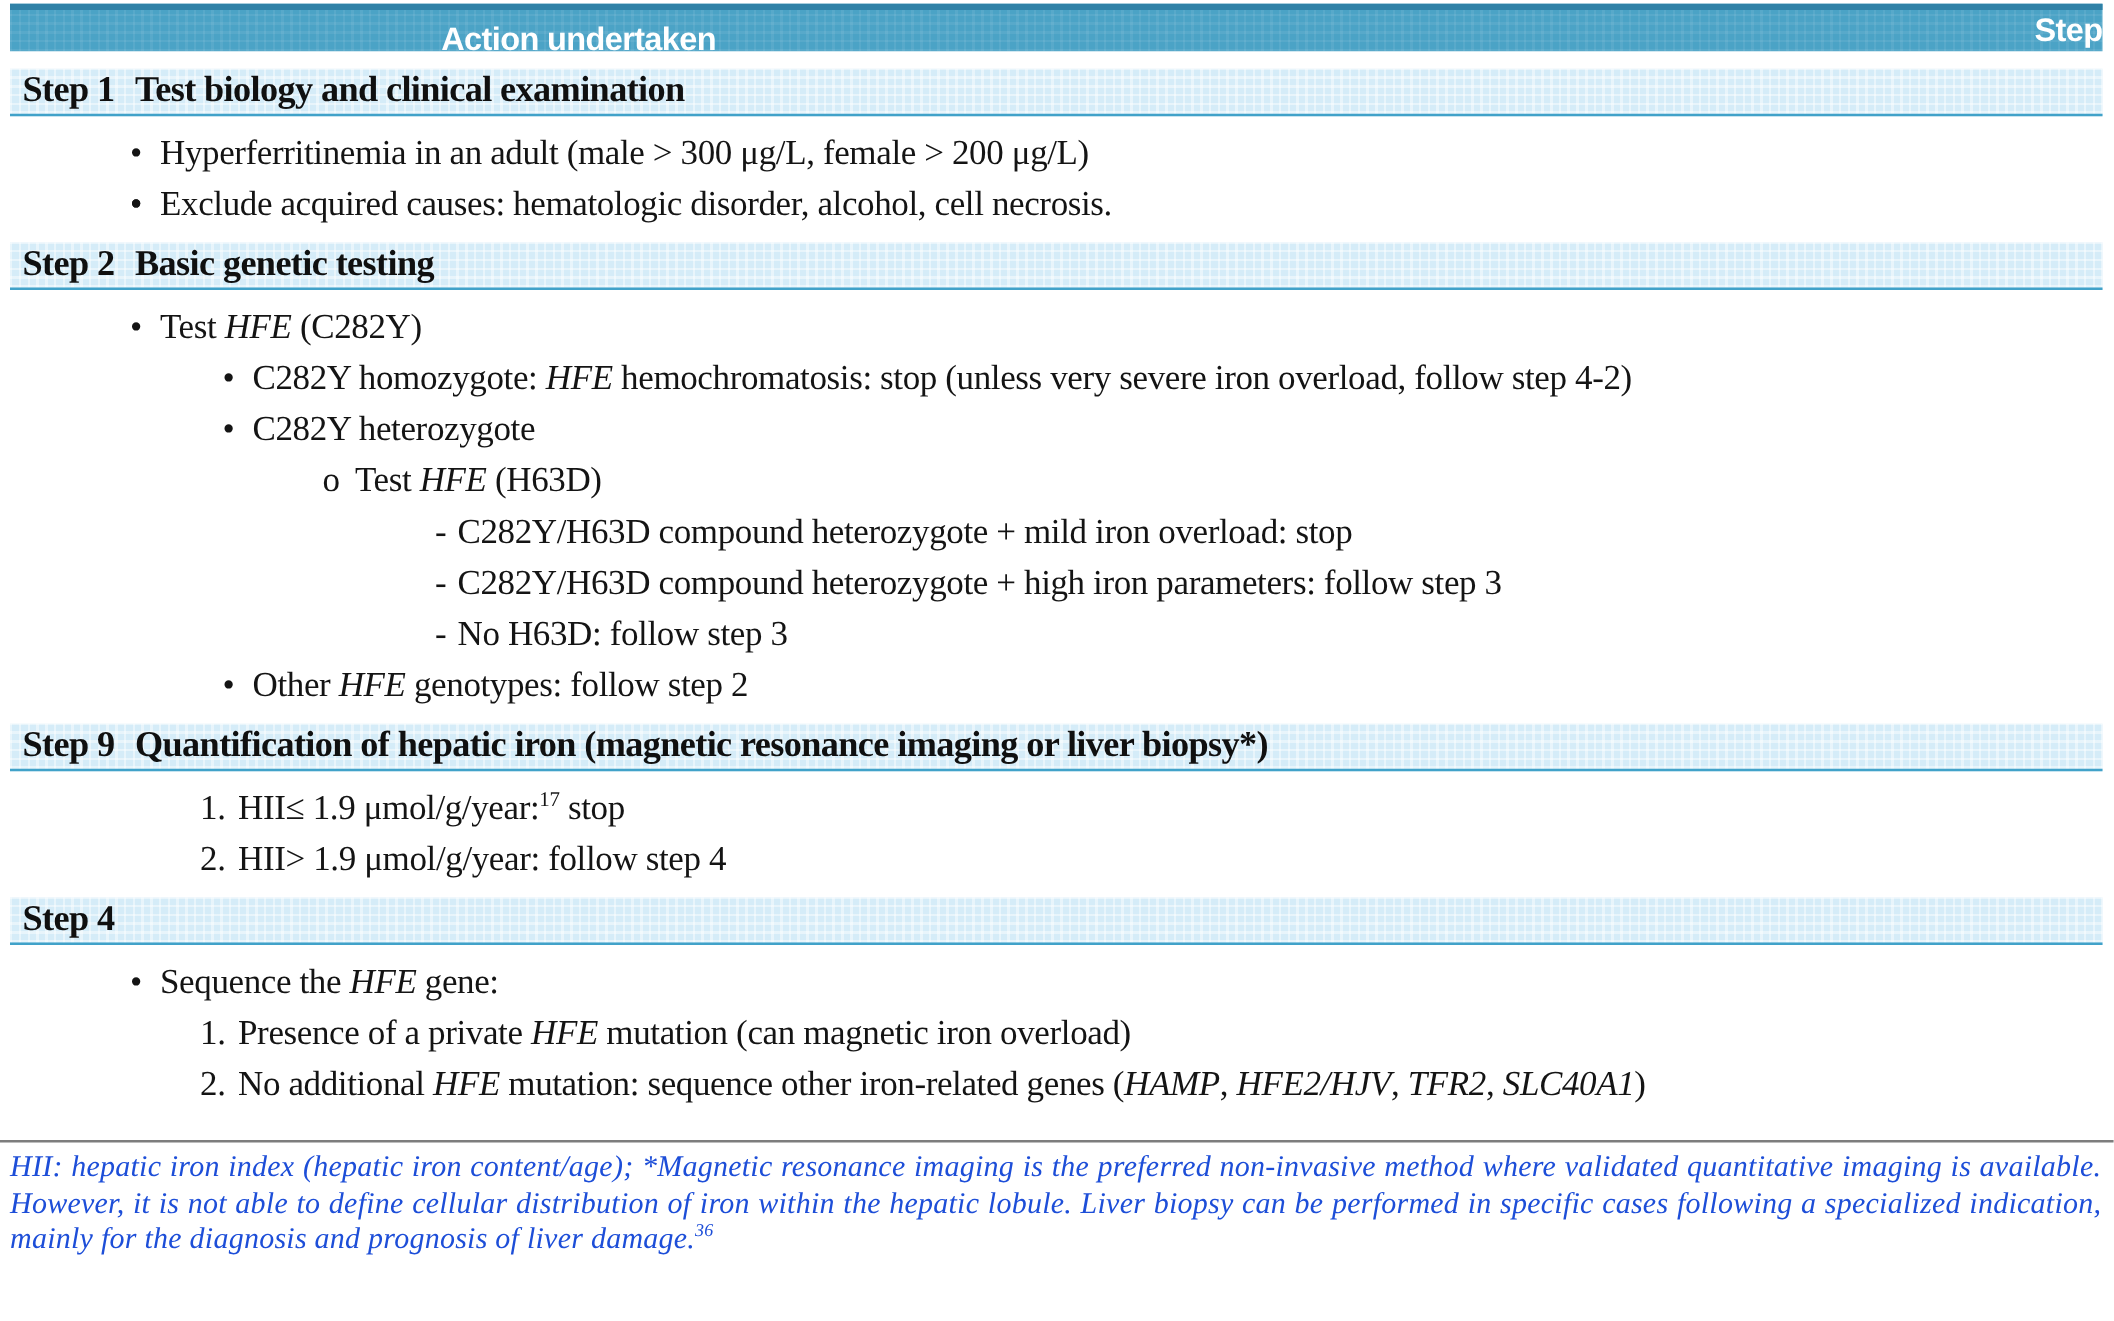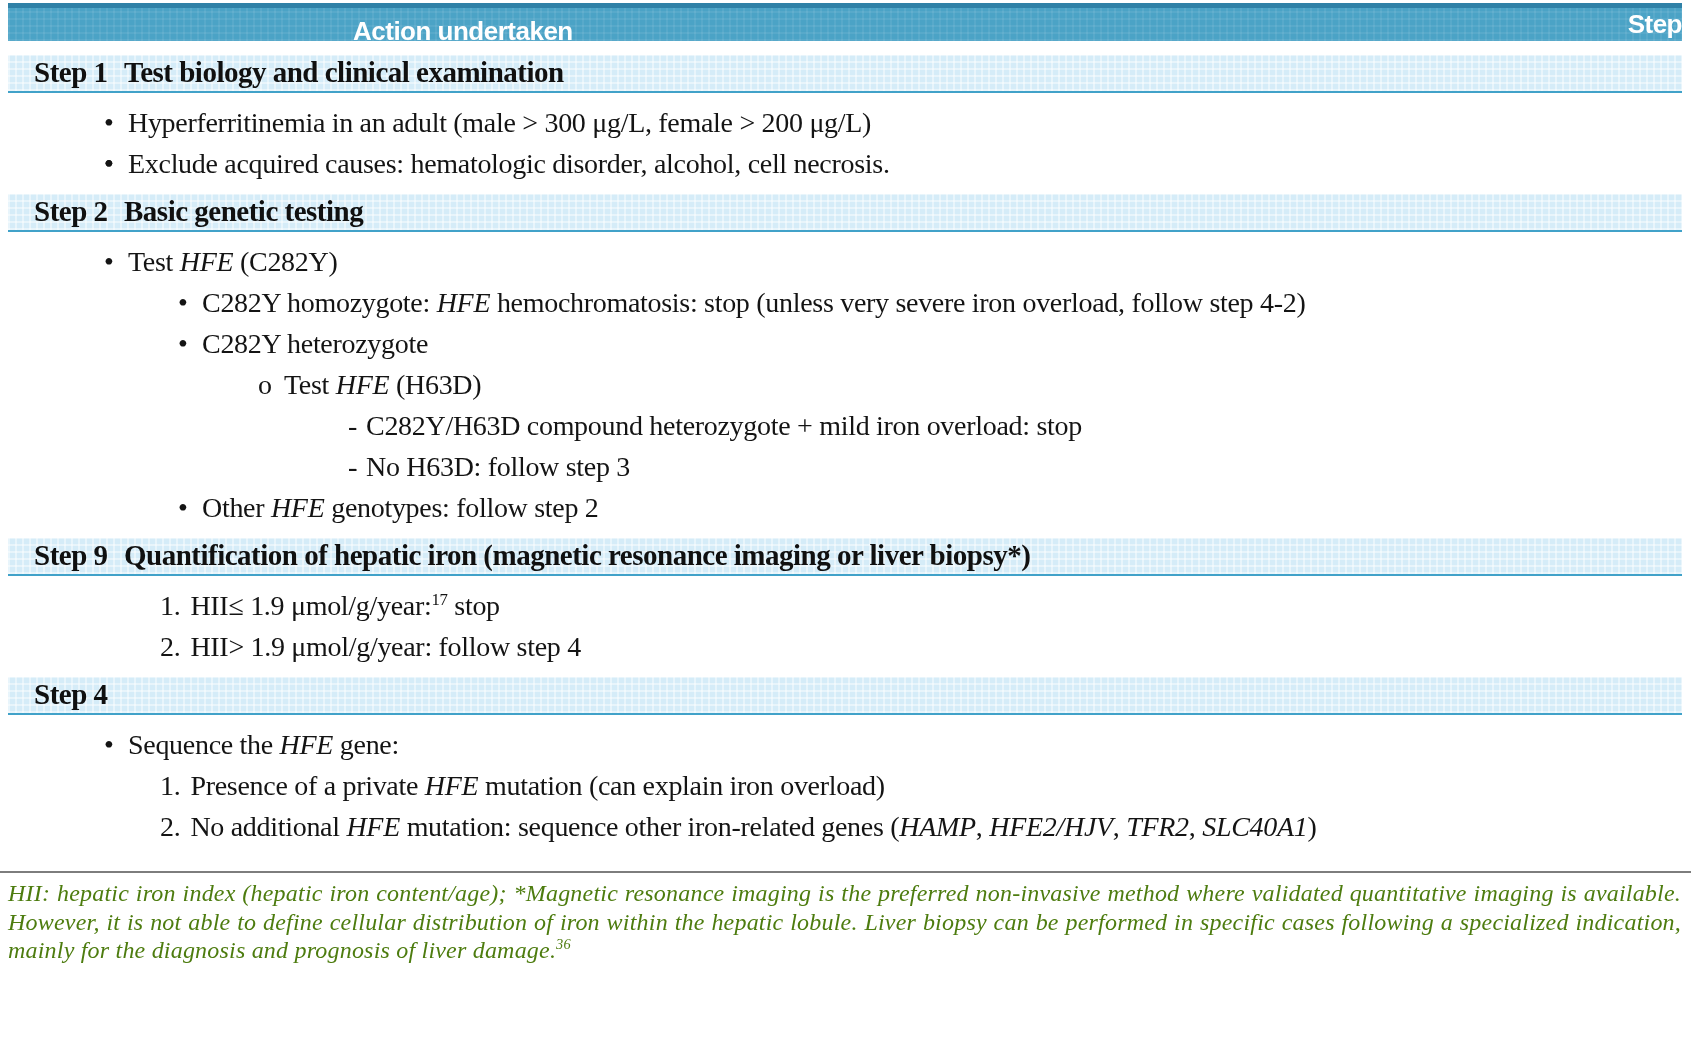--- a/index.html
+++ b/index.html
@@ -18,40 +18,40 @@
     display:flex;align-items:center;justify-content:flex-end;
   }
   .th-step{padding-left:22px;}
   .th-action{position:absolute;left:345px;top:0;height:47px;display:flex;align-items:center;}
   .band{
     margin:0 9px 0 8px;
     background:#D5ECF8;border-bottom:2px solid #41A2C9;
     background-image:
       repeating-linear-gradient(0deg, rgba(255,255,255,0.45) 0 2px, transparent 2px 7px),
       repeating-linear-gradient(90deg, rgba(255,255,255,0.45) 0 2px, transparent 2px 7px);
-    padding:2px 16px 3px;display:flex;align-items:flex-start;
+    padding:2px 0 3px;display:flex;align-items:flex-start;
     font-weight:700;font-size:29px;line-height:31px;letter-spacing:-0.5px;color:#101010;
   }
   .first-band{margin-top:14px;}
   .band-label{padding-left:10px;width:90px;flex:none;}
   .band-title{flex:1;}
   .items{margin:0 9px 0 8px;padding:9px 0 10px;}
   .item{position:relative;font-size:28px;line-height:41px;letter-spacing:-0.3px;}
   .item .marker{position:absolute;top:0;}
   .item.b1{padding-left:120px;}   .item.b1 .marker{left:96px;}
   .item.b2{padding-left:194px;}   .item.b2 .marker{left:170px;}
   .item.o{padding-left:276px;}    .item.o .marker{left:250px;}
   .item.dash{padding-left:358px;} .item.dash .marker{left:340px;}
   .item.num{padding-left:152px;}
   .item.num .marker{position:static;display:inline;margin-right:10px;}
   sup{font-size:60%;line-height:0;vertical-align:super;}
   .footnote-rule{margin-top:14px;border-top:2px solid #7d7d7d;width:1691px;}
   .footnote{
     margin:6px 10px 0 8px;font-style:italic;font-size:24px;line-height:28.5px;
-    text-align:justify;color:#4d7c0f;letter-spacing:0.2px;
+    text-align:justify;color:#1d4ed8;letter-spacing:0.2px;
   }
 </style>
 </head>
 <body>
 
 <div class="thead">
   <span class="th-step">Step</span>
   <span class="th-action">Action undertaken</span>
 </div>
 
@@ -72,21 +72,21 @@
     <div class="band">
       <span class="band-label">Step 2</span>
       <span class="band-title">Basic genetic testing</span>
     </div>
     <div class="items">
         <div class="item b1"><span class="marker">•</span><span class="txt"><span>Test </span><i>HFE</i><span> (C282Y)</span></span></div>
         <div class="item b2"><span class="marker">•</span><span class="txt"><span>C282Y homozygote: </span><i>HFE</i><span> hemochromatosis: stop (unless very severe iron overload, follow step 4-2)</span></span></div>
         <div class="item b2"><span class="marker">•</span><span class="txt"><span>C282Y heterozygote</span></span></div>
         <div class="item o"><span class="marker">o</span><span class="txt"><span>Test </span><i>HFE</i><span> (H63D)</span></span></div>
         <div class="item dash"><span class="marker">-</span><span class="txt"><span>C282Y/H63D compound heterozygote + mild iron overload: stop</span></span></div>
-        <div class="item dash"><span class="marker">-</span></div>
+        <div class="item dash"><span class="marker">-</span><span class="txt"><span>C282Y/H63D compound heterozygote + high iron parameters: follow step 3</span></span></div>
         <div class="item dash"><span class="marker">-</span><span class="txt"><span>No H63D: follow step 3</span></span></div>
         <div class="item b2"><span class="marker">•</span><span class="txt"><span>Other </span><i>HFE</i><span> genotypes: follow step 2</span></span></div>
       </div>
   </section>
 
   <section>
     <div class="band">
       <span class="band-label">Step 9</span>
       <span class="band-title">Quantification of hepatic iron (magnetic resonance imaging or liver biopsy*)</span>
     </div>
@@ -95,20 +95,20 @@
         <div class="item num"><span class="marker">2.</span><span class="txt"><span>HII&gt; 1.9 μmol/g/year: follow step 4</span></span></div>
       </div>
   </section>
 
   <section>
     <div class="band">
       <span class="band-label">Step 4</span>
     </div>
     <div class="items">
         <div class="item b1"><span class="marker">•</span><span class="txt"><span>Sequence the </span><i>HFE</i><span> gene:</span></span></div>
-        <div class="item num"><span class="marker">1.</span><span class="txt"><span>Presence of a private </span><i>HFE</i><span> mutation (can explain iron overload)</span></span></div>
+        <div class="item num"><span class="marker">1.</span><span class="txt"><span>Presence of a private </span><i>HFE</i><span> mutation (can magnetic iron overload)</span></span></div>
         <div class="item num"><span class="marker">2.</span><span class="txt"><span>No additional </span><i>HFE</i><span> mutation: sequence other iron-related genes (</span><i>HAMP</i><span>, </span><i>HFE2/HJV</i><span>, </span><i>TFR2</i><span>, </span><i>SLC40A1</i><span>)</span></span></div>
       </div>
   </section>
 </div>
 
 <div class="footnote-rule"></div>
 <p class="footnote"><span>HII: hepatic iron index (hepatic iron content/age); *Magnetic resonance imaging is the preferred non-invasive method where validated quantitative imaging is available. However, it is not able to define cellular distribution of iron within the hepatic lobule. Liver biopsy can be performed in specific cases following a specialized indication, mainly for the diagnosis and prognosis of liver damage.</span><sup>36</sup></p>
 
 </body></html>

